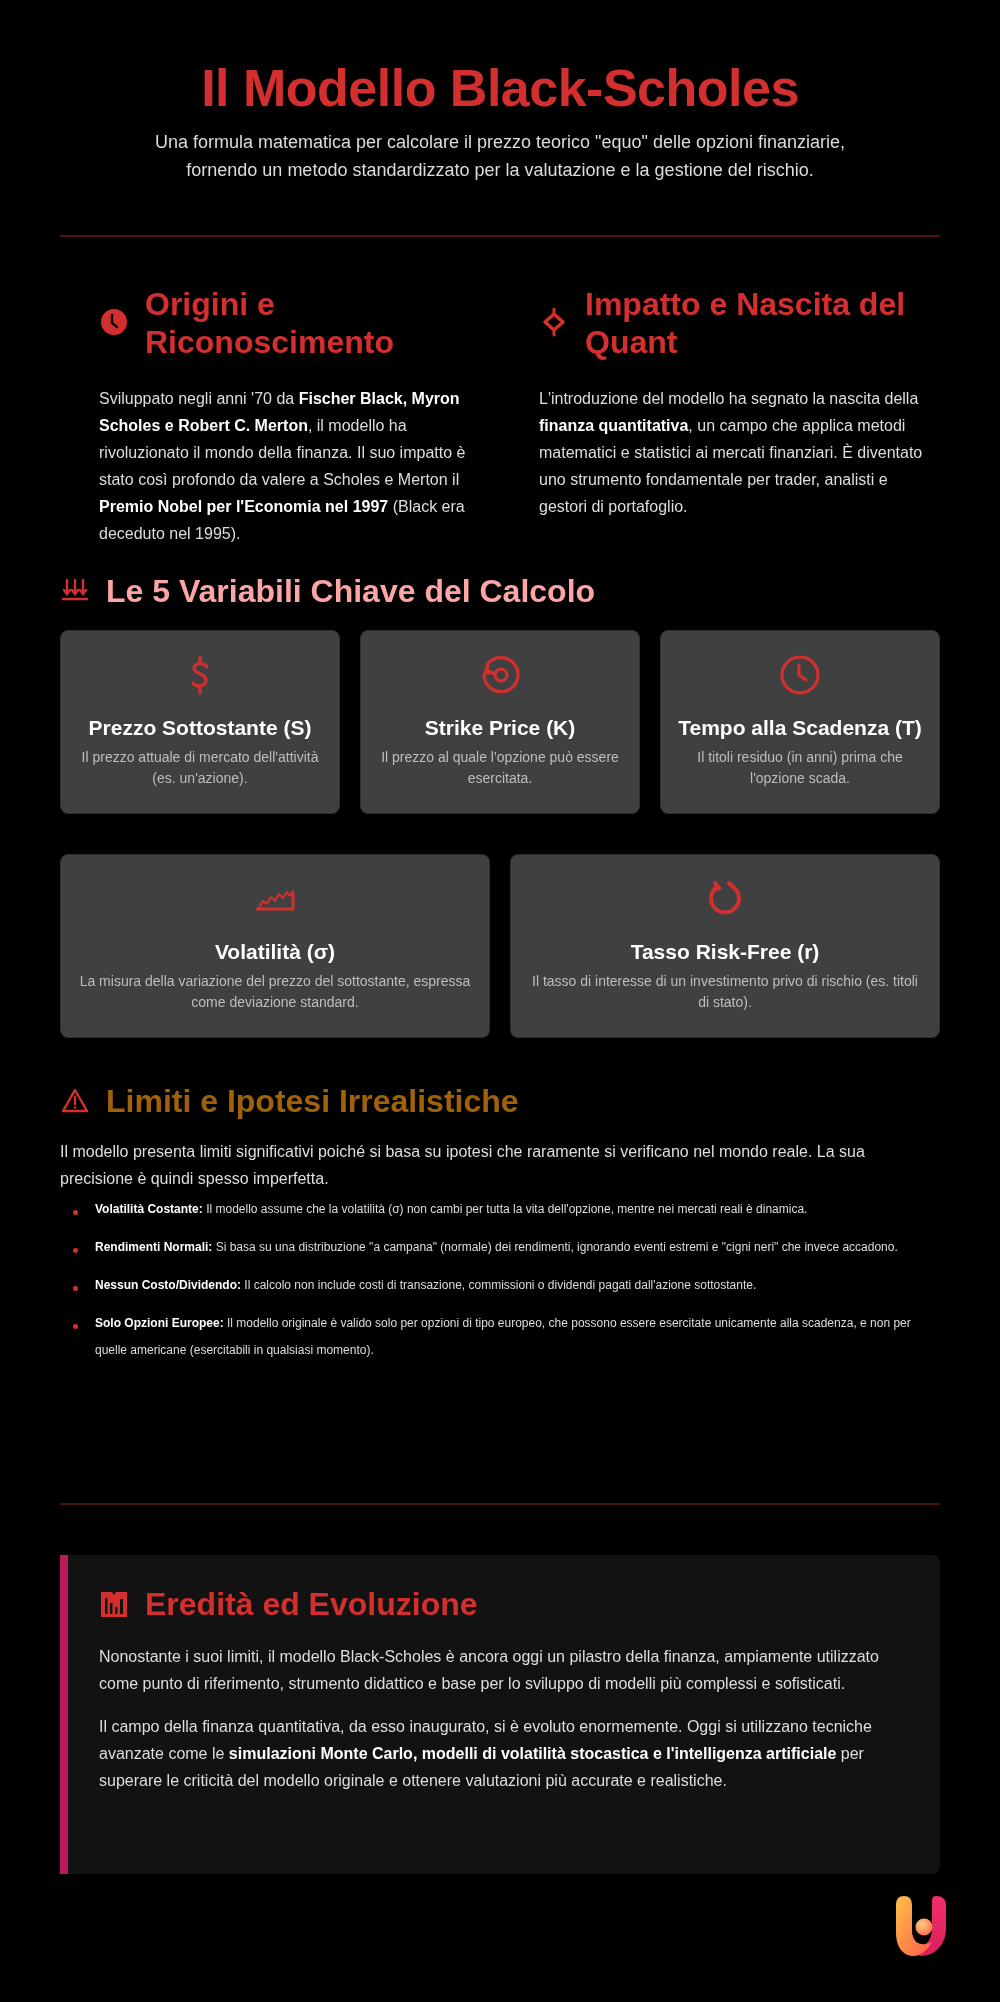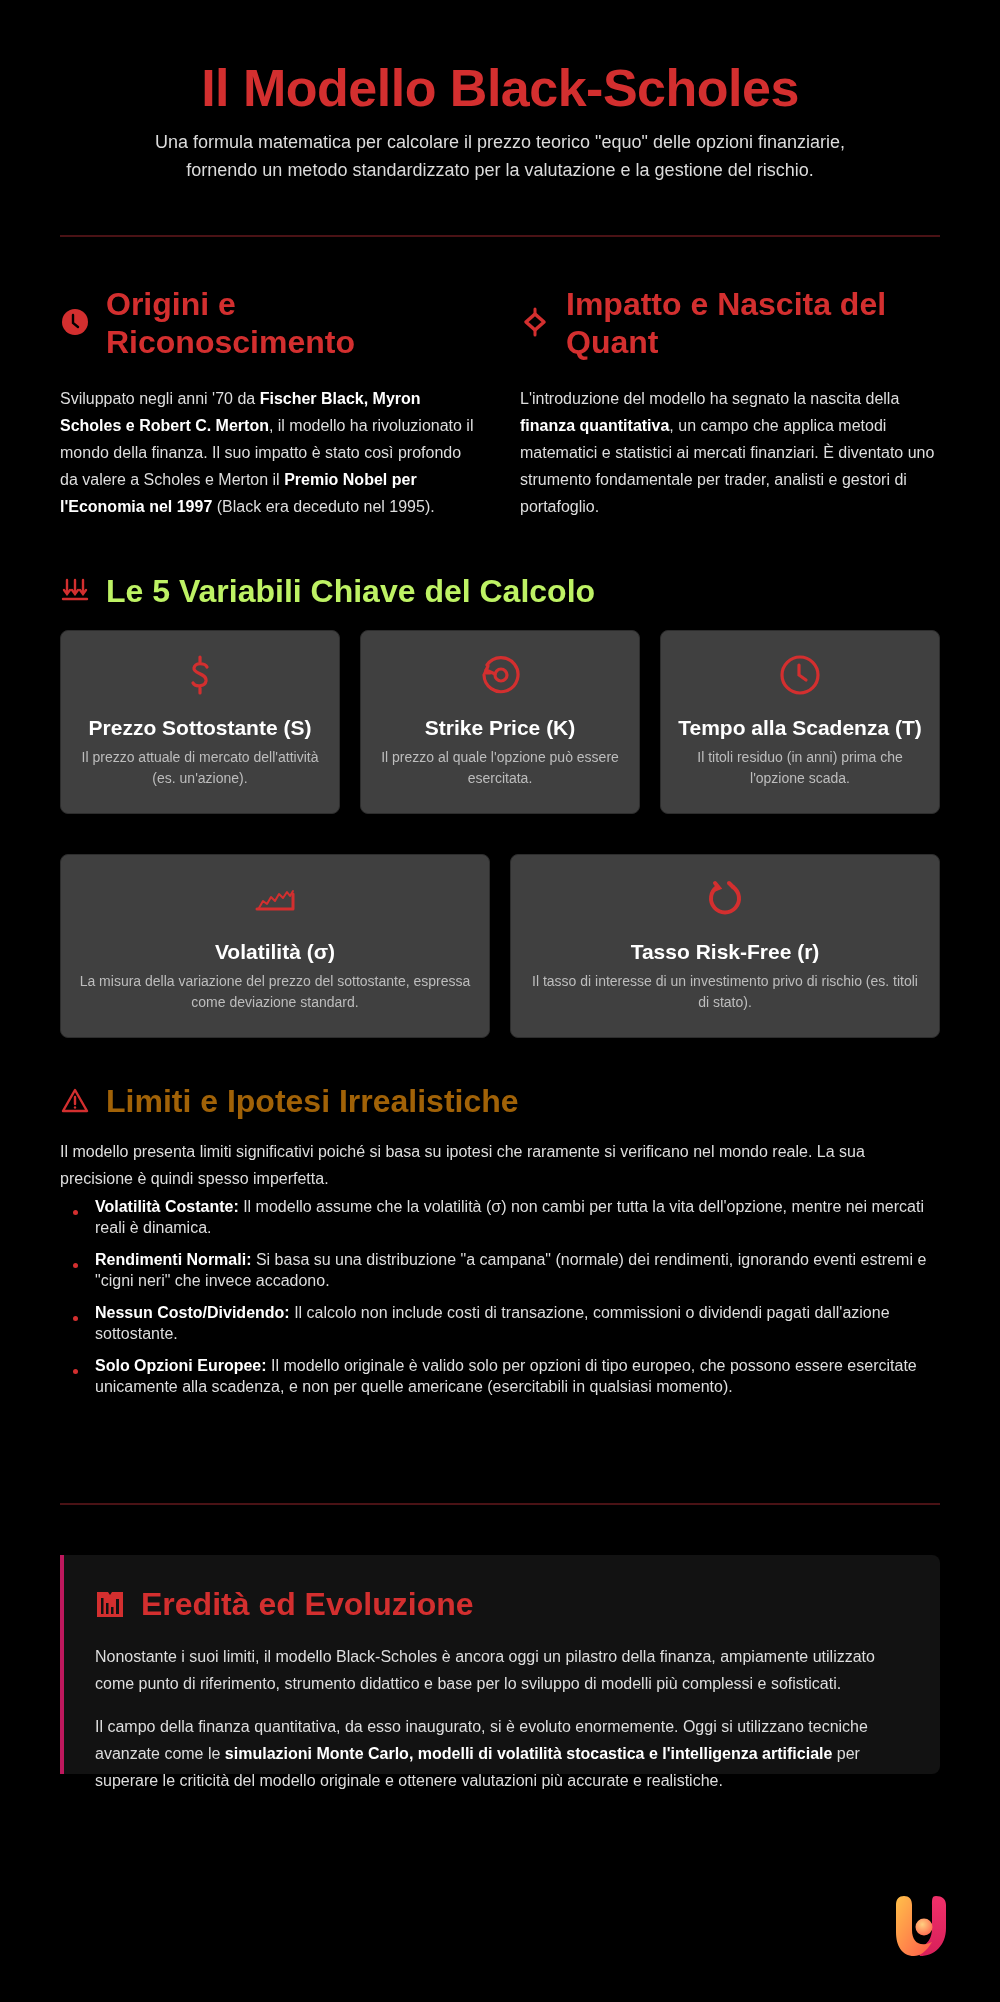--- a/index.html
+++ b/index.html
@@ -18,62 +18,62 @@
     font-size: 52px; font-weight: 900; color: #d32f2f; letter-spacing: -0.5px;
     line-height: 60px;
   }
   .hero p {
     margin-top: 10px; font-size: 18px; line-height: 28px; color: #dcdcdc;
   }
   .divider { position: absolute; left: 60px; width: 880px; height: 2px; background: #4a1215; }
 
   
   .cols { top: 285px; display: flex; justify-content: space-between; }
-  .col { width: 420px; }
+  .col { width: 420px; margin-left: 39px; }
   .sec-head { display: flex; align-items: flex-start; gap: 16px; }
   .sec-head .ico { width: 30px; height: 30px; margin-top: 22px; flex: 0 0 30px; }
   .sec-head h2 {
     font-size: 32px; font-weight: 700; color: #d32f2f; line-height: 38px;
   }
   .col p { margin-top: 24px; font-size: 16px; line-height: 27px; color: #dedede; }
 
   
   .vars-head { top: 572px; display: flex; align-items: center; gap: 16px; }
   .vars-head .ico { width: 30px; height: 30px; }
-  .vars-head h2 { font-size: 32px; font-weight: 700; color: #bef264; line-height: 38px; }
+  .vars-head h2 { font-size: 32px; font-weight: 700; color: #fca5a5; line-height: 38px; }
   .grid3 { top: 630px; display: grid; grid-template-columns: repeat(3, 280px); gap: 20px; }
   .grid2 { top: 854px; display: grid; grid-template-columns: repeat(2, 430px); gap: 20px; }
   .card {
     background: #404040; border: 1px solid #2d2d2d; border-radius: 8px;
     height: 184px; text-align: center; padding-top: 22px;
   }
   .card .cico { width: 44px; height: 44px; margin: 0 auto; display: block; }
   .card h3 { margin-top: 18px; font-size: 21px; font-weight: 700; color: #fff; line-height: 26px; padding: 0 14px; }
   .card p { margin-top: 6px; font-size: 14px; line-height: 21px; color: #bdbdbd; padding: 0 16px; }
 
   
   .lim-head { top: 1082px; display: flex; align-items: center; gap: 16px; }
   .lim-head .ico { width: 30px; height: 30px; }
   .lim-head h2 { font-size: 32px; font-weight: 700; color: #a16207; line-height: 38px; }
   .lim-body { top: 1138px; }
   .lim-body p.intro { font-size: 16px; line-height: 27px; color: #dedede; }
   .lim-body ul { list-style: none; margin-top: 4px; }
   .lim-body li {
-    position: relative; padding-left: 35px; font-size: 16px; line-height: 21px;
+    position: relative; padding-left: 35px; font-size: 12px; line-height: 27px;
     color: #dedede; margin-bottom: 11px;
   }
   .lim-body li .dot {
     position: absolute; left: 13px; top: 14px; width: 5px; height: 5px; border-radius: 50%;
     background: #d32f2f;
   }
 
   
   .legacy {
-    top: 1555px; background: #121212; border-left: 4px solid #be185d; border-radius: 0 8px 8px 0;
-    padding: 30px 30px 32px 31px; height: 219px;
+    top: 1555px; background: #121212; border-left: 8px solid #be185d; border-radius: 0 8px 8px 0;
+    padding: 30px 30px 32px 31px; height: 319px;
   }
   .legacy .lh { display: flex; align-items: center; gap: 16px; }
   .legacy .lh .ico { width: 30px; height: 30px; }
   .legacy .lh h2 { font-size: 32px; font-weight: 700; color: #d32f2f; line-height: 38px; }
   .legacy p { font-size: 16px; line-height: 27px; color: #dedede; }
   .legacy p.p1 { margin-top: 20px; }
   .legacy p.p2 { margin-top: 16px; }
 
   .logo { position: absolute; left: 884px; top: 1890px; width: 72px; height: 72px; }
 </style>

